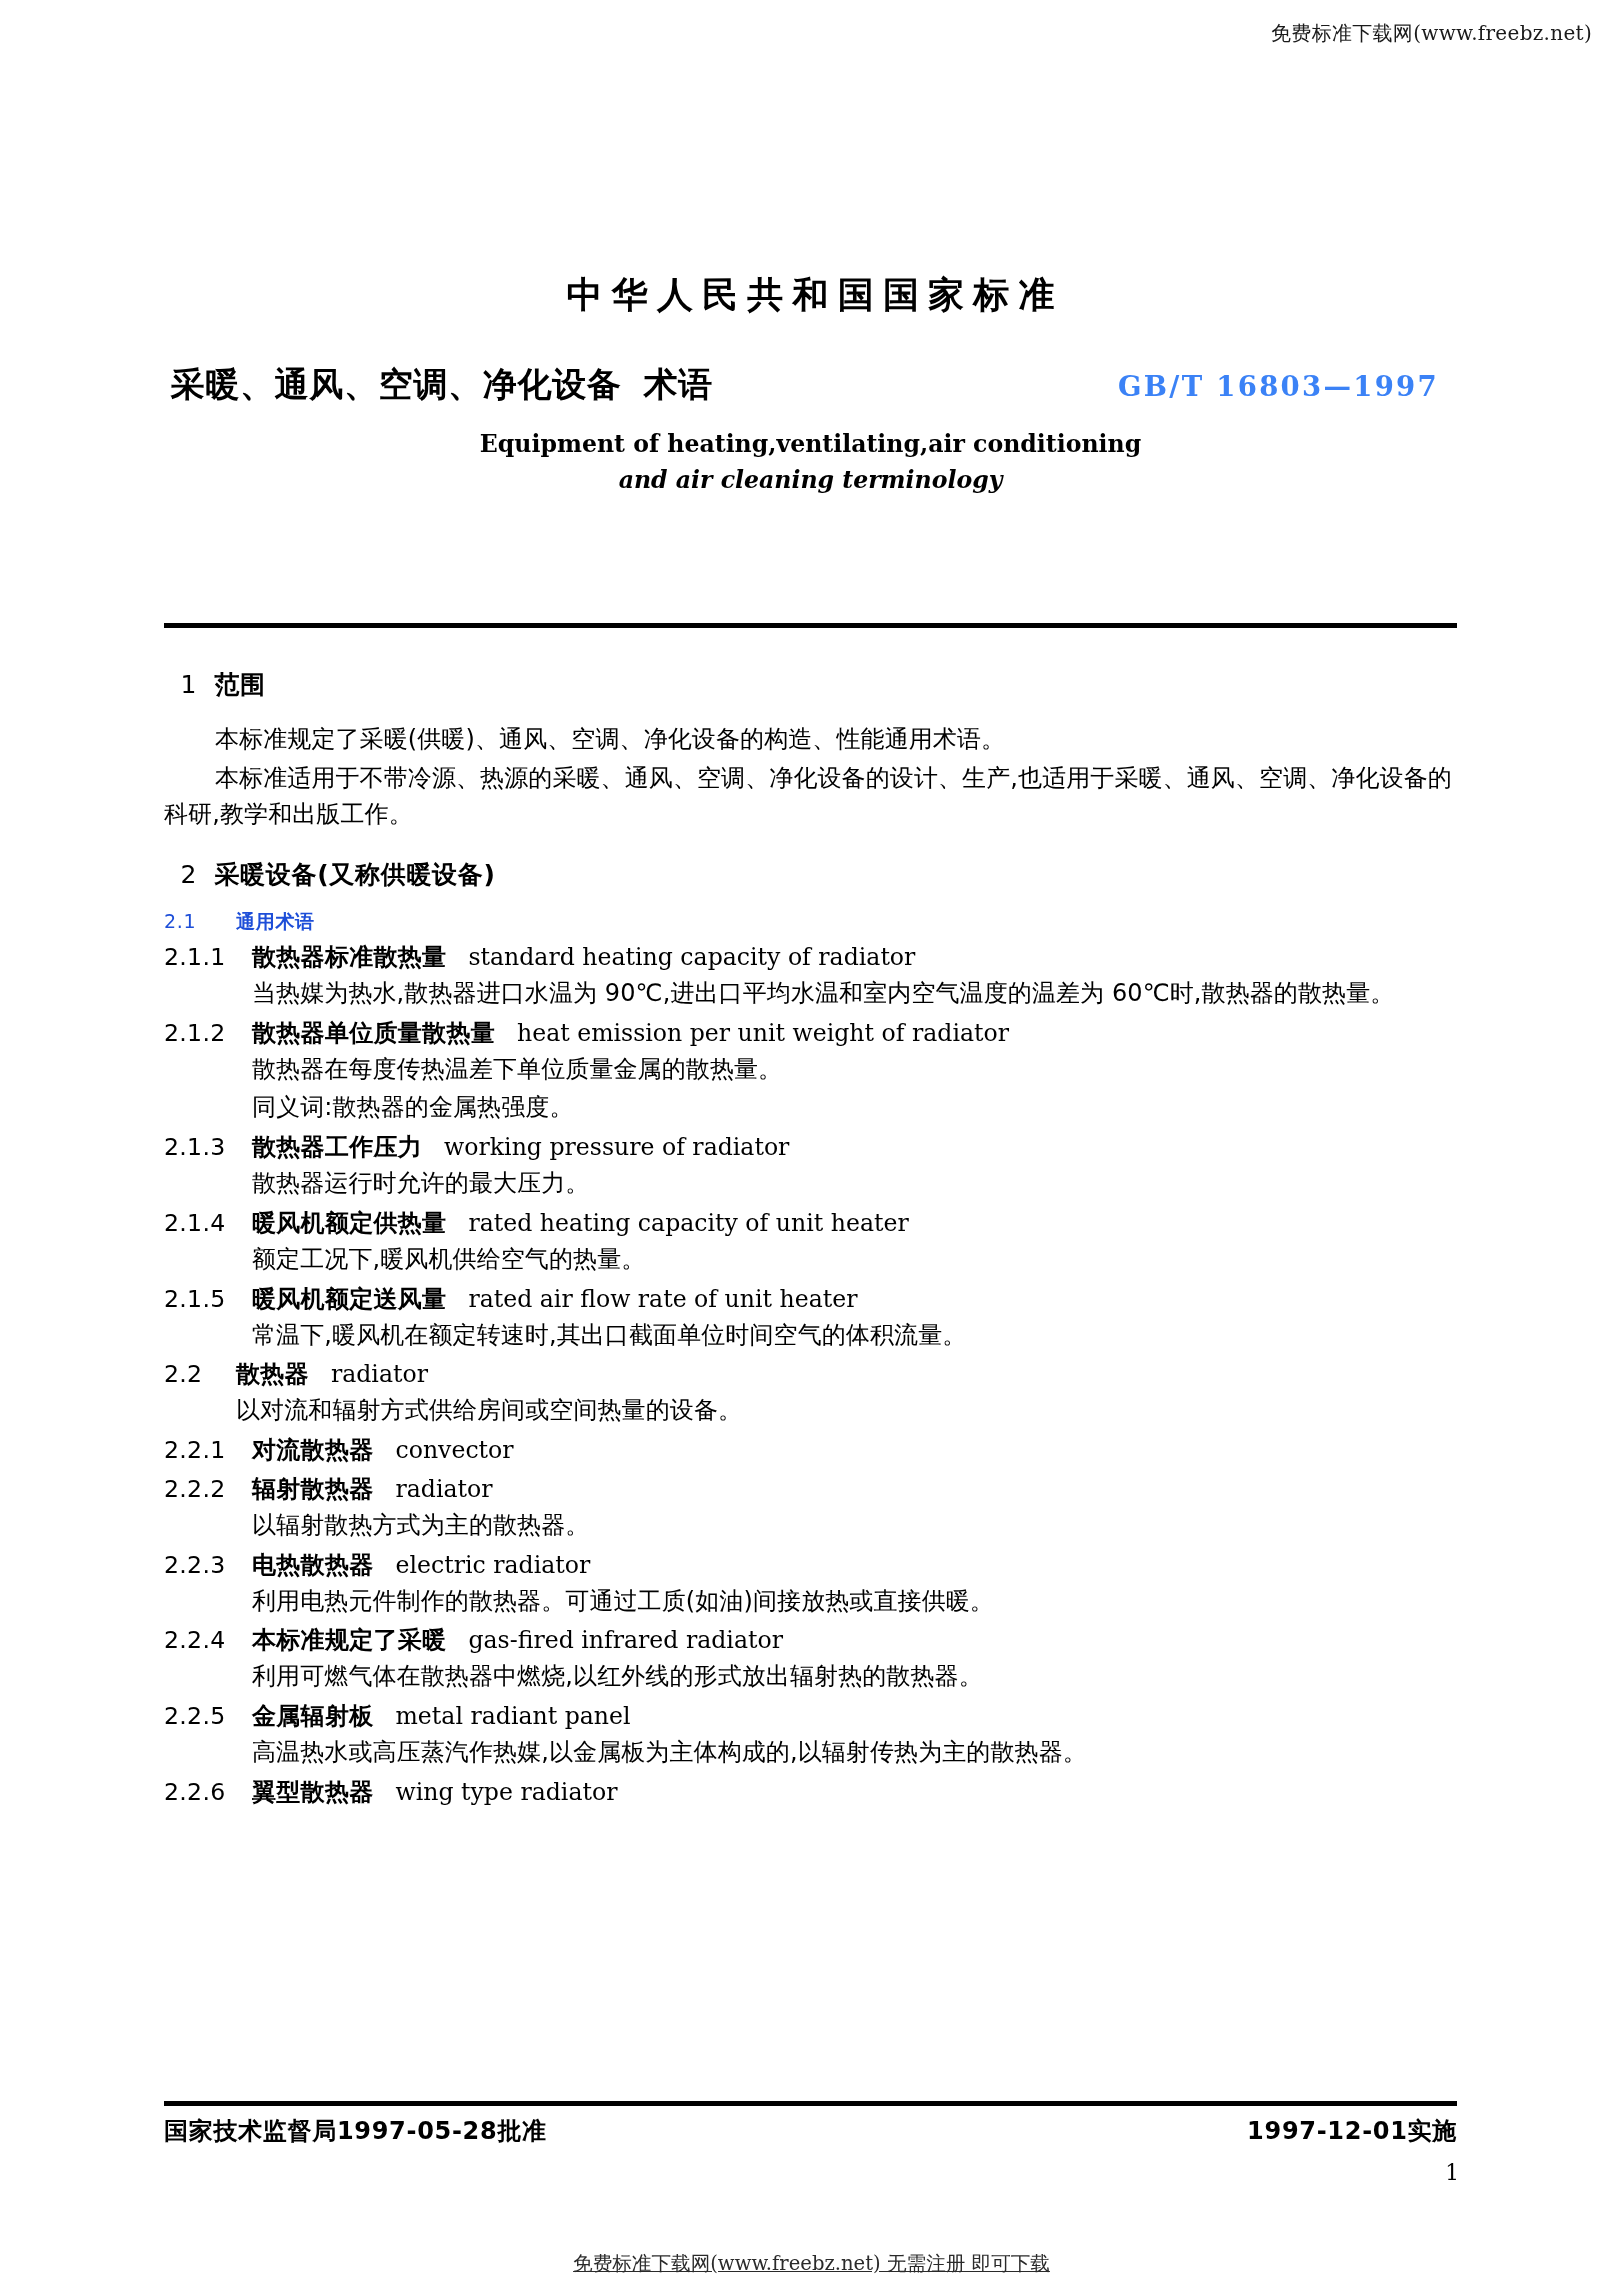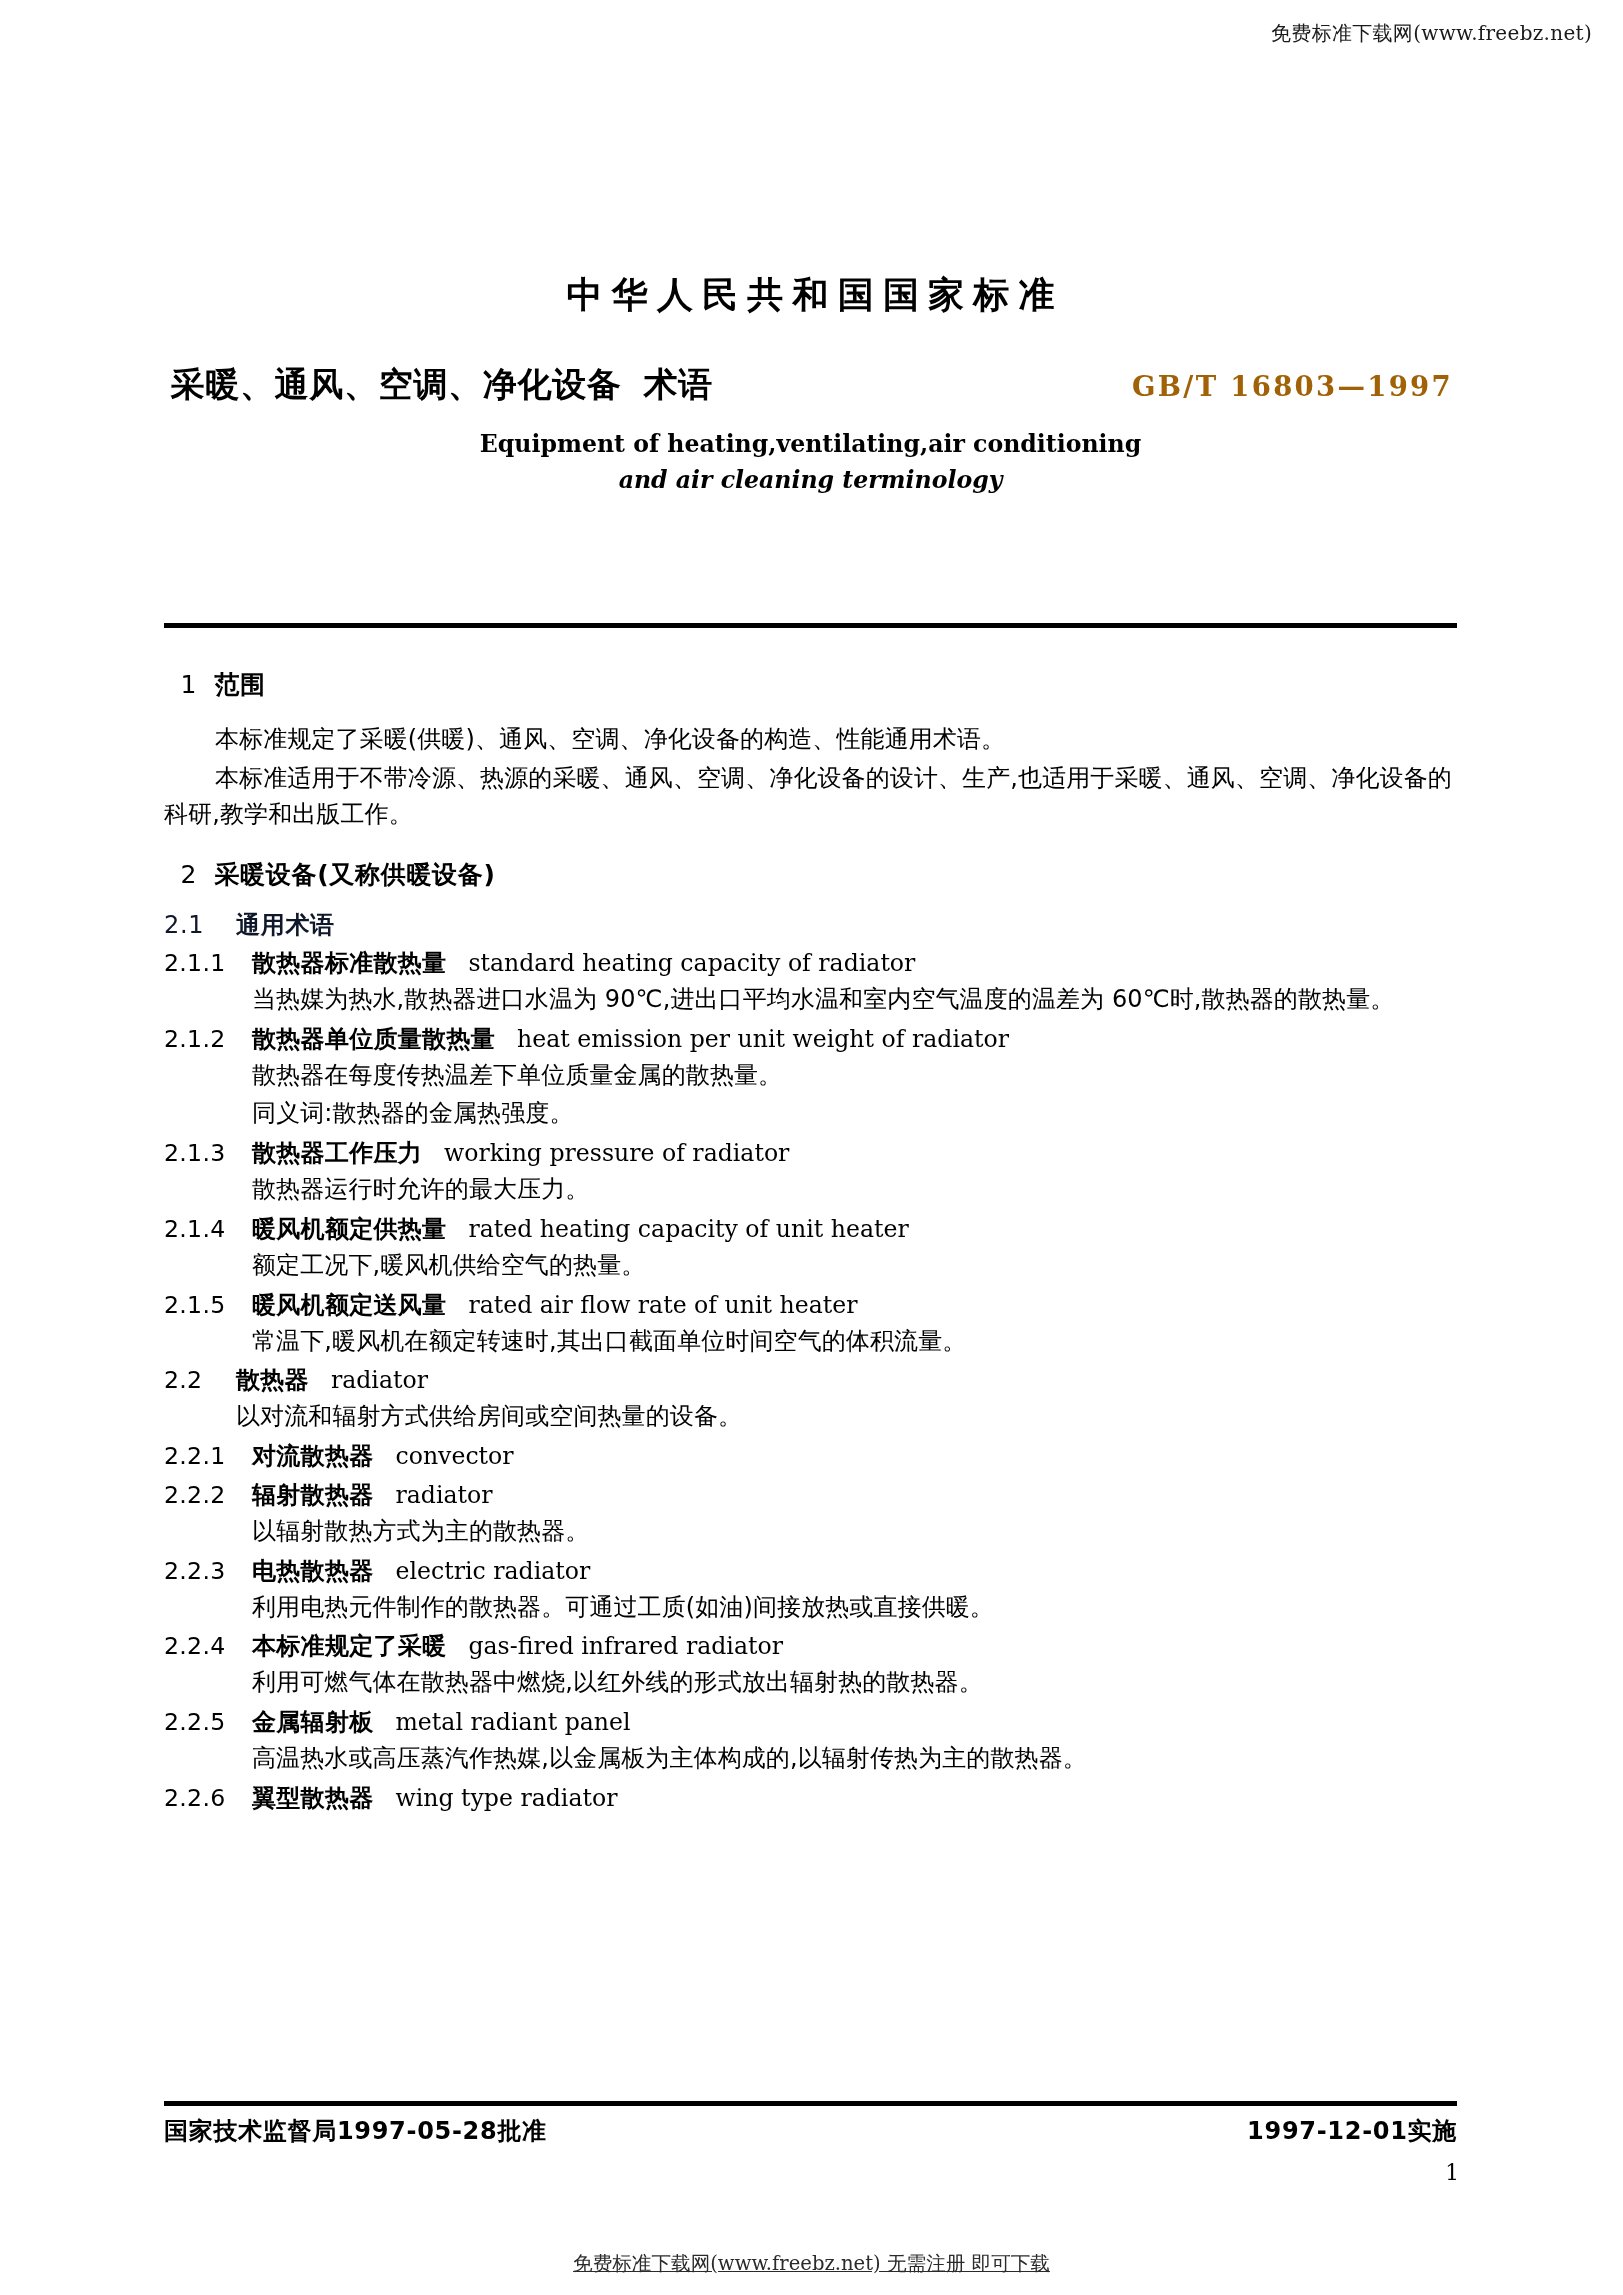--- a/index.html
+++ b/index.html
@@ -67,26 +67,26 @@
     margin-left: 6.5px;
     font-size: 34px;
     font-weight: bold;
     letter-spacing: 0.7px;
     color: #000;
     white-space: nowrap;
   }
   .title-cn .term-gap { display: inline-block; width: 22px; }
   .std-number {
     margin-left: auto;
-    margin-right: 4px;
+    margin-right: 18px;
     font-family: "DejaVu Serif", "Liberation Serif", serif;
     font-size: 27.5px;
     font-weight: bold;
     letter-spacing: 2.3px;
-    color: #a16207;
+    color: #3b82f6;
     white-space: nowrap;
   }
   .title-en {
     margin-top: 19.6px;
     text-align: center;
     font-family: "DejaVu Serif", "Liberation Serif", serif;
     font-size: 23.6px;
     font-weight: bold;
     line-height: 1.5;
     color: #000;
@@ -170,23 +170,23 @@
     color: #000;
     margin: 1.3px 0 2.6px 0;
     padding-left: 88px;
     text-indent: 0;
     letter-spacing: 0.1px;
   }
   .entry-def.lvl2 { padding-left: 72px; }
   .entry-def.hang { padding-left: 0; text-indent: 88px; }
 
   .sub-head {
-    font-size: 24px;
-    font-weight: bold;
-    color: #0f172a;
+    font-size: 19px;
+    font-weight: bold;
+    color: #1d4ed8;
     margin: 10.5px 0 3.9px 0;
     letter-spacing: 0.7px;
   }
   .sub-head .num { display: inline-block; width: 72px; font-weight: normal; }
 
   
   .rule-bottom {
     position: absolute;
     left: 164px;
     top: 2101px;

